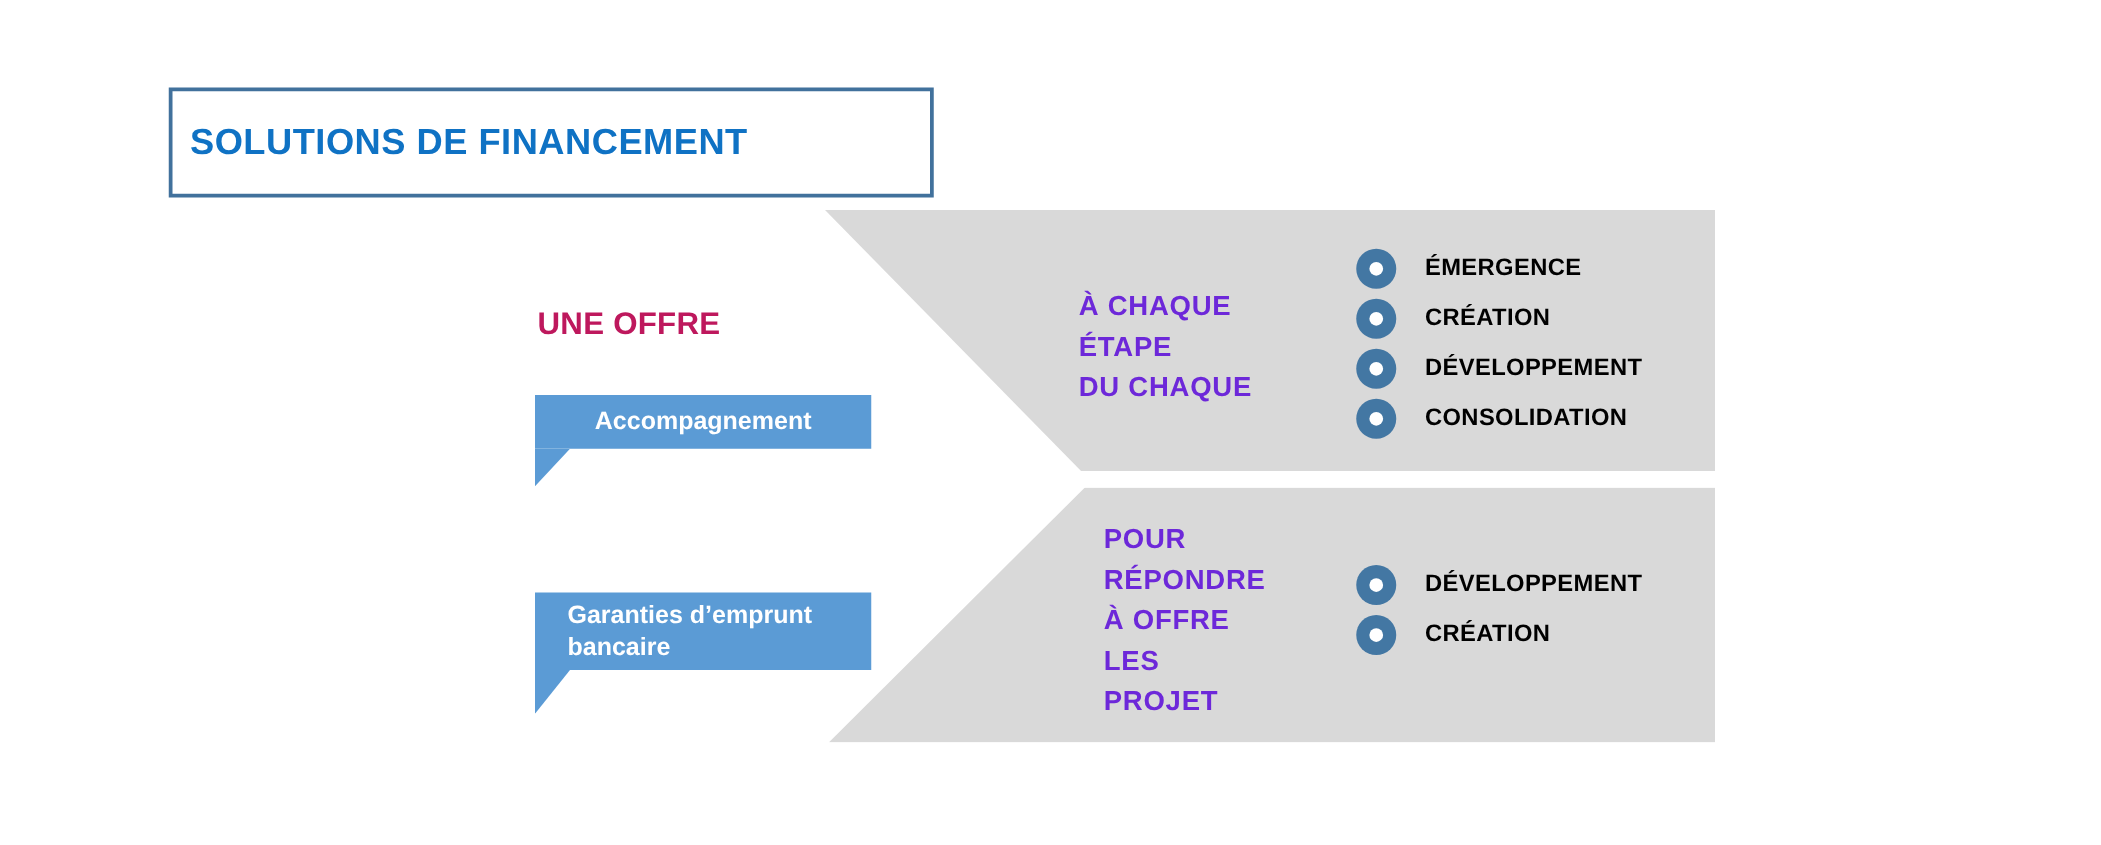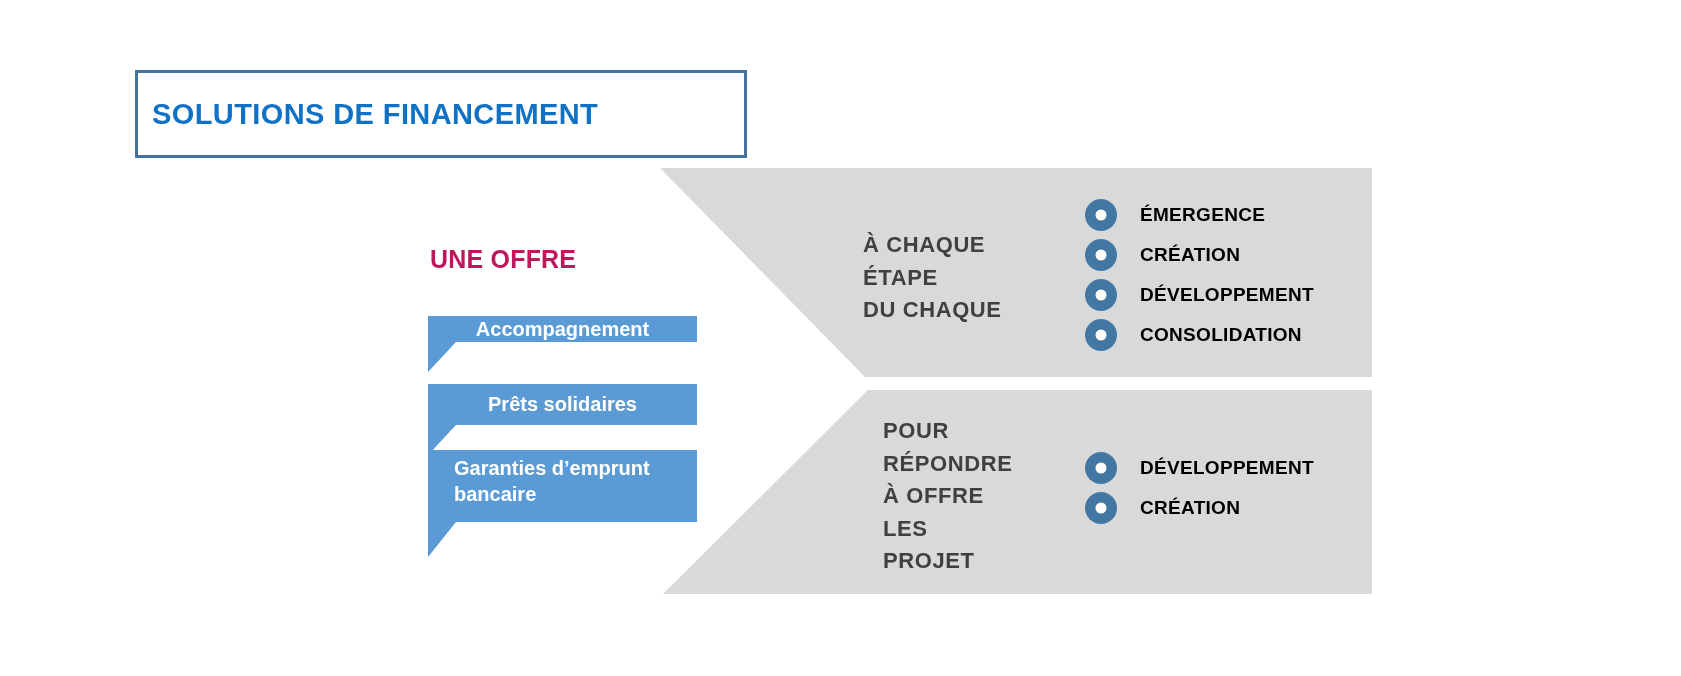--- a/index.html
+++ b/index.html
@@ -31,40 +31,40 @@
   .ribbon {
     position:absolute; left:428px; width:269px;
     background:#5B9BD5; color:#ffffff; font-weight:bold; font-size:20px;
     box-sizing:border-box;
   }
   .ribbon .tail {
     position:absolute; left:0; top:100%; width:28px; height:30px;
     background:#5B9BD5;
     clip-path:polygon(0 0, 100% 0, 0 100%);
   }
-  .ribbon-1 { top:316px; height:26px; display:flex; align-items:center; justify-content:center; }
+  .ribbon-1 { top:316px; height:43px; display:flex; align-items:center; justify-content:center; }
   .ribbon-2 { top:384px; height:41px; display:flex; align-items:center; justify-content:center; }
-  .ribbon-3 { top:450px; height:72px; padding:5px 12px 0 26px; line-height:26px; }
+  .ribbon-3 { top:474px; height:62px; padding:5px 12px 0 26px; line-height:26px; }
   .ribbon-3 .tail { height:35px; }
 
   
   .panel { position:absolute; background:#D9D9D9; }
   .panel-top {
     left:660px; top:168px; width:712px; height:209px;
     clip-path:polygon(0 0, 100% 0, 100% 100%, 28.8% 100%);
   }
   .panel-bottom {
     left:663px; top:390px; width:709px; height:204px;
     clip-path:polygon(28.9% 0, 100% 0, 100% 100%, 0 100%);
   }
 
   
   .panel-heading {
     position:absolute; left:863px;
-    color:#404040; font-weight:bold; font-size:22px; line-height:32.5px;
+    color:#6d28d9; font-weight:bold; font-size:22px; line-height:32.5px;
     letter-spacing:0.6px;
   }
   .heading-top { top:229px; }
   .heading-bottom { top:415px;margin-left:20px; }
 
   
   .bullet-list { position:absolute; left:1085px; }
   .list-top { top:195px; }
   .list-bottom { top:448px; }
   .bullet-row { display:flex; align-items:center; height:40px; }
@@ -92,24 +92,20 @@
 
   <div class="panel panel-top"></div>
   <div class="panel panel-bottom"></div>
 
   <div class="offer-heading">
     <div>UNE OFFRE</div>
   </div>
 
   <div class="ribbon ribbon-1">
     <span>Accompagnement</span>
-    <span class="tail"></span>
-  </div>
-  <div class="ribbon ribbon-2">
-    <span>Prêts solidaires</span>
     <span class="tail"></span>
   </div>
   <div class="ribbon ribbon-3">
     <span>Garanties d’emprunt bancaire</span>
     <span class="tail"></span>
   </div>
 
   <div class="panel-heading heading-top">
     <div>À CHAQUE</div>
     <div>ÉTAPE</div>

